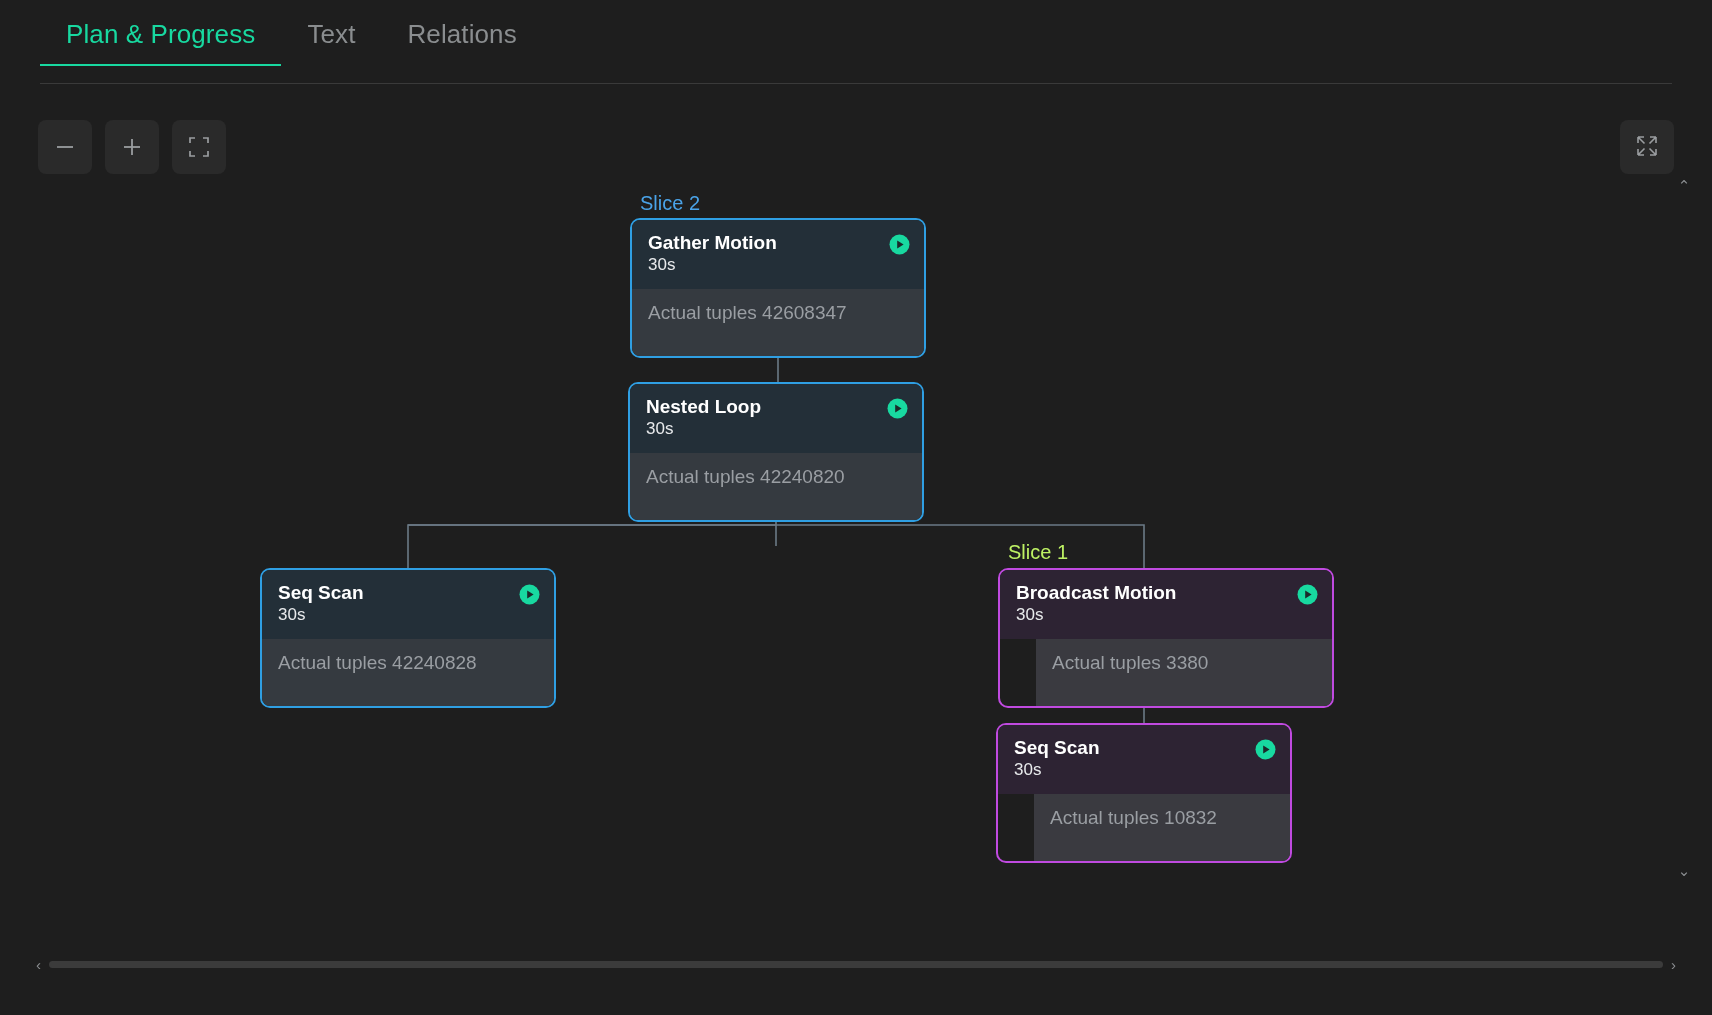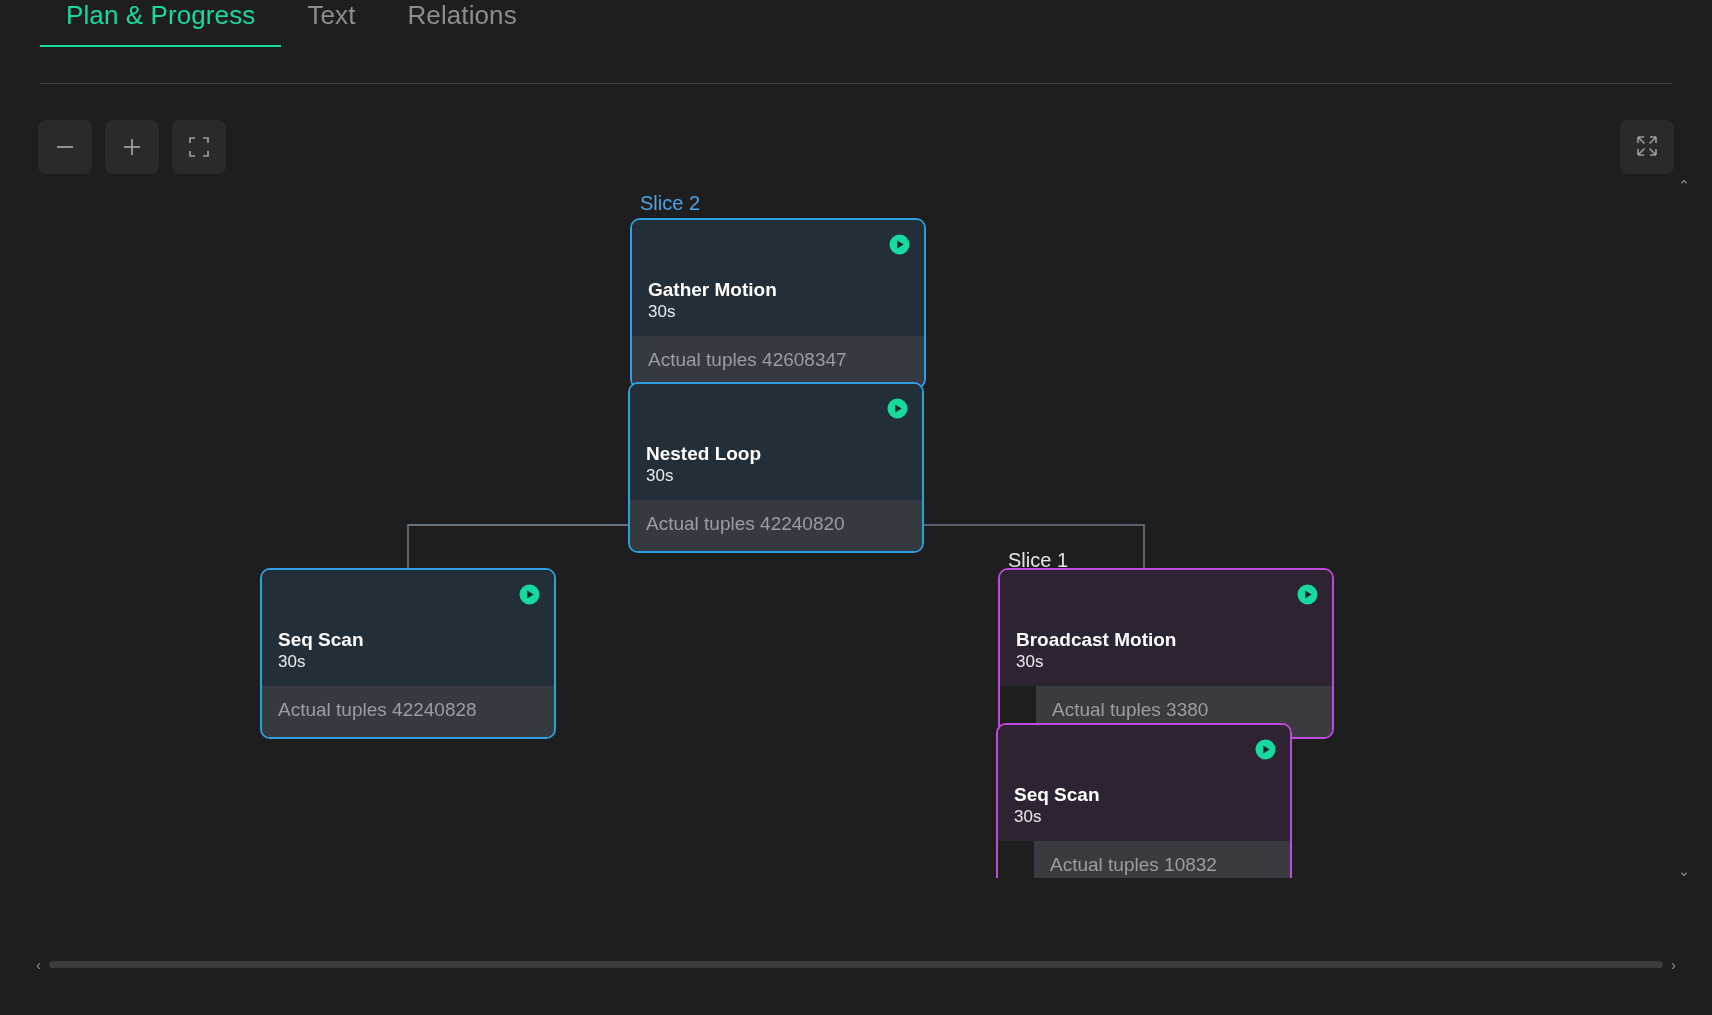--- a/index.html
+++ b/index.html
@@ -7,21 +7,21 @@
     width: 1712px; height: 1015px;
     background: #1e1e1e;
     font-family: "Liberation Sans", sans-serif;
     overflow: hidden;
   }
   .app { position: relative; width: 1712px; height: 1015px; background: #1e1e1e; }
 
   
   .tabbar {
     position: absolute; left: 0; top: 0; width: 1712px; height: 84px;
-    display: flex; align-items: flex-start;
+    display: flex; align-items: center;
     padding-left: 40px;
   }
   .tabbar::after {
     content: ""; position: absolute; left: 40px; right: 40px; bottom: 0;
     height: 1px; background: #3a3a3a;
   }
   .tab {
     position: relative;
     font-size: 26px; color: #8a8d8f; letter-spacing: .1px;
     padding: 0 26px 16px 26px;
@@ -66,43 +66,43 @@
     border-radius: 10px;
     border: 2px solid #2f9fe3;
     overflow: hidden;
     cursor: pointer;
   }
   .node .nhead {
     background: #232f38;
     padding: 12px 16px 13px 16px;
     position: relative;
   }
-  .node .ntitle { font-size: 19px; font-weight: bold; color: #ffffff; line-height: 1.18; margin-top: 47px; }
+  .node .ntitle { font-size: 19px; font-weight: bold; color: #ffffff; line-height: 1.18; }
   .node .ntime  { font-size: 17px; color: #e8eaec; line-height: 1.2; margin-top: 1px; }
   .node .nbody {
     background: #353a40;
-    padding: 14px 16px 16px 16px;
+    padding: 14px 16px 32px 16px;
   }
   .node .ntuples { font-size: 19px; color: #9a9ea3; line-height: 1.1; }
   .node .play {
     position: absolute; right: 14px; top: 14px;
     width: 21px; height: 21px;
   }
 
   .node.purple { border-color: #c04ae0; }
   .node.purple .nhead { background: #2d2333; }
   .node.purple .nbody { background: #3a3a40; margin-left: 36px; }
 
   
   .slice-label {
     position: absolute; font-size: 20px; line-height: 1;
     white-space: nowrap;
   }
   .slice-label.blue { color: #4aa3e8; }
-  .slice-label.purple { color: #e5e5e5; margin-top: 8px; }
+  .slice-label.purple { color: #bef264; }
 
   
   .vscroll {
     position: absolute; right: 18px; top: 178px; width: 20px; height: 700px;
     display: flex; flex-direction: column; align-items: center; justify-content: space-between;
     cursor: pointer;
   }
   .vscroll .arrow, .hscroll .arrow { color: #8b8e91; font-size: 15px; line-height: 1; }
   .hscroll {
     position: absolute; left: 36px; bottom: 40px; width: 1640px; height: 22px;

